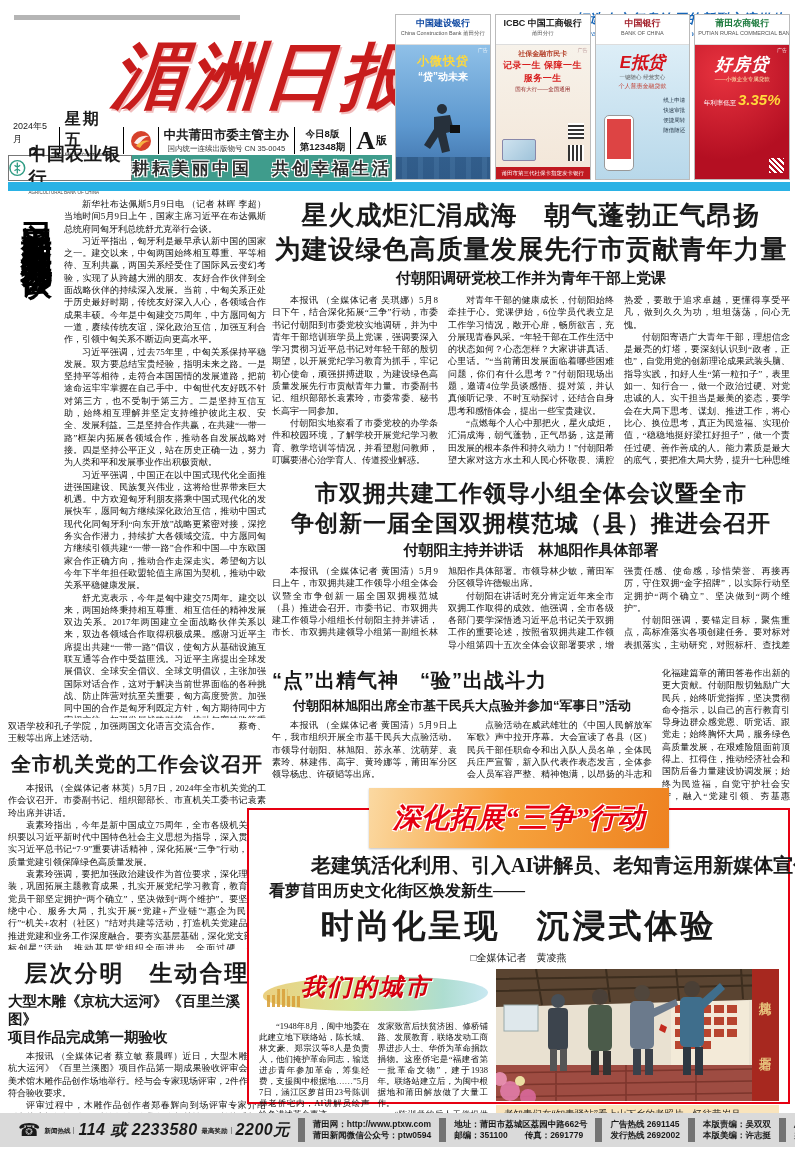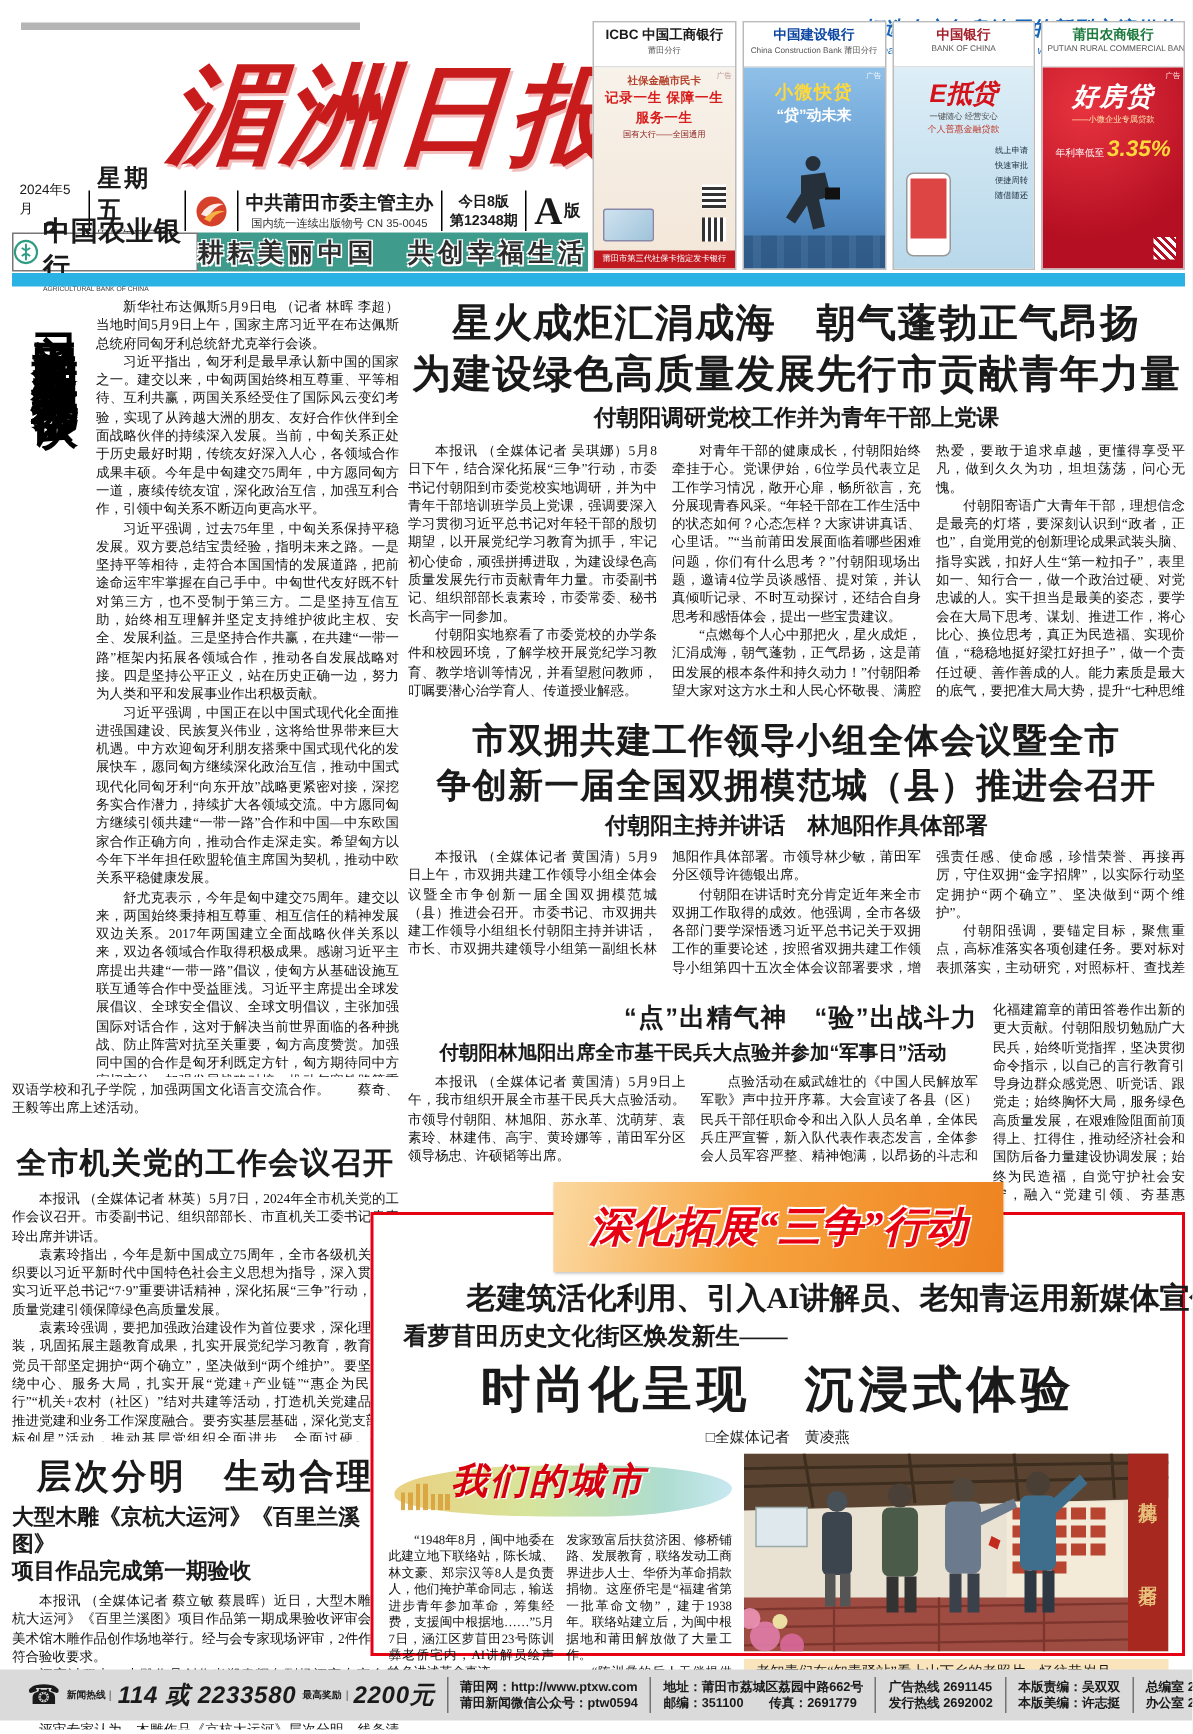--- a/index.html
+++ b/index.html
@@ -100,39 +100,39 @@
   .body-text p { text-indent:2em; }
 
   .col-left { position:absolute; left:8px; top:198px; width:258px; }
   .art1-flex { display:flex; height:520px; overflow:hidden; }
   .vert-head {
     width:56px; writing-mode:vertical-rl; text-orientation:upright;
     font-size:31px; font-weight:900; letter-spacing:3px; line-height:56px; color:#000;
   }
   .art1-body { flex:1; height:520px; }
   .art1-closing { height:26px; margin-top:2px; overflow:hidden; }
-  .art2 { margin-top:16px; }
+  .art2 { margin-top:5px; }
   .h-art2 { font-size:20px; font-weight:900; text-align:center; letter-spacing:1px; margin:2px 0 4px; }
   .art2 .body-text { height:168px; }
   .art3 { margin-top:8px; }
   .h-art3 { font-size:23px; font-weight:900; text-align:center; letter-spacing:2px; }
   .h-art3-sub { font-size:14.5px; font-weight:900; line-height:18px; margin:3px 0 4px; }
   .art3 .body-text { height:92px; }
 
   .col-right { position:absolute; left:272px; top:198px; width:518px; }
   .hA { font-size:26px; font-weight:900; text-align:center; letter-spacing:1px; line-height:34px; white-space:nowrap; }
   .subA { font-size:15px; font-weight:bold; text-align:center; margin:3px 0 6px; }
   .artA-body { height:176px; column-count:3; column-gap:10px; }
   .artB { margin-top:8px; }
   .hB { font-size:23px; font-weight:900; text-align:center; letter-spacing:1px; line-height:30px; white-space:nowrap; }
   .subB { font-size:15px; font-weight:bold; text-align:center; margin:3px 0 5px; }
   .artB-body { height:96px; column-count:3; column-gap:10px; }
   .artC { margin-top:6px; display:flex; gap:10px; height:134px; }
   .artC-left { width:380px; }
-  .hC { font-size:17px; font-weight:900; text-align:right; letter-spacing:1px; }
+  .hC { font-size:20px; font-weight:900; text-align:left; letter-spacing:1px; }
   .subC { font-size:13px; font-weight:bold; text-align:center; margin:3px 0 4px; }
   .artC-body { height:72px; column-count:2; column-gap:10px; }
   .artC-side { flex:1; height:134px; }
 
   
   .redbox { position:absolute; left:247px; top:808px; width:543px; height:296px;
     border:2px solid #e60012; background:#fff; }
   .sz-banner { position:absolute; left:120px; top:-22px; width:300px; height:60px;
     background:linear-gradient(100deg,#fbd9a2 0%,#f6a33e 45%,#ee8220 100%);
     display:flex; align-items:center; justify-content:center; box-shadow:0 1px 2px rgba(0,0,0,.25); }
@@ -155,21 +155,21 @@
     text-shadow:1px 1px 0 #fff; }
   .feat-body { height:130px; column-count:2; column-gap:8px; font-size:8.5px; line-height:11px; }
   .feat-body p:last-child { }
   .feat-right { width:283px; }
   .caption-box { background:#f9e4bc; padding:3px 8px 4px; font-family:"Liberation Serif",serif; font-size:9.5px; line-height:13px; }
   .caption-box .credit { text-align:center; font-weight:bold; }
 
   
   .footer { position:absolute; left:0; top:1113px; width:795px; height:34px; background:#dadada;
     display:flex; align-items:center; padding:0 10px; }
-  .f-seg { border-left:1px solid #737373; padding:0 8px; height:24px;
+  .f-seg { border-left:7px solid #737373; padding:0 8px; height:24px;
     display:flex; flex-direction:column; justify-content:center; white-space:nowrap; }
   .f-seg:first-child { border-left:none; }
   .f-hot { flex-direction:row; align-items:center; gap:4px; }
   .f-hot .ph { font-size:18px; }
   .f-hot .mini { font-size:6.5px; font-weight:bold; line-height:7px; border-right:1px solid #888; padding-right:3px; }
   .f-hot .big { font-size:16px; font-weight:900; font-style:italic; letter-spacing:0.5px; }
   .f-seg .l { font-size:8.5px; font-weight:bold; line-height:11px; }
 </style>
 </head>
 <body>
@@ -223,52 +223,52 @@
         <div class="nm">中国农业银行</div>
         <div class="en">AGRICULTURAL BANK OF CHINA</div>
       </div>
     </div>
     <div class="green-bar">
       <span class="txt">耕耘美丽中国　共创幸福生活</span>
     </div>
   </div>
 
   <div class="ads">
+    <div class="ad ad2">
+      <div class="ad-head">
+        <div class="bn" style="color:#0d47a1;">中国建设银行</div>
+        <div class="br">China Construction Bank 莆田分行</div>
+      </div>
+      <div class="ad-body">
+        <div class="ad-tag">广告</div>
+        <div class="t1">小微快贷</div>
+        <div class="t2">“贷”动未来</div>
+        <svg class="man" viewBox="0 0 40 62">
+          <circle cx="22" cy="6" r="5" fill="#26303b"></circle>
+          <path d="M14 14 L30 12 L34 28 L26 30 L30 48 L22 50 L18 34 L10 46 L4 42 L14 26 Z" fill="#26303b"></path>
+          <rect x="30" y="22" width="10" height="8" fill="#111"></rect>
+        </svg>
+        <div class="sky"></div>
+      </div>
+    </div>
     <div class="ad ad1">
       <div class="ad-head">
         <div class="bn">ICBC 中国工商银行</div>
         <div class="br">莆田分行</div>
       </div>
       <div class="ad-body">
         <div class="ad-tag" style="color:#b99;">广告</div>
         <div class="t1">社保金融市民卡</div>
         <div class="t2">记录一生 保障一生</div>
         <div class="t3">服务一生</div>
         <div class="t4">国有大行——全国通用</div>
         <div class="card"></div>
         <div class="qr1"></div>
         <div class="qr2"></div>
         <div class="strip">莆田市第三代社保卡指定发卡银行</div>
-      </div>
-    </div>
-    <div class="ad ad2">
-      <div class="ad-head">
-        <div class="bn" style="color:#0d47a1;">中国建设银行</div>
-        <div class="br">China Construction Bank 莆田分行</div>
-      </div>
-      <div class="ad-body">
-        <div class="ad-tag">广告</div>
-        <div class="t1">小微快贷</div>
-        <div class="t2">“贷”动未来</div>
-        <svg class="man" viewBox="0 0 40 62">
-          <circle cx="22" cy="6" r="5" fill="#26303b"></circle>
-          <path d="M14 14 L30 12 L34 28 L26 30 L30 48 L22 50 L18 34 L10 46 L4 42 L14 26 Z" fill="#26303b"></path>
-          <rect x="30" y="22" width="10" height="8" fill="#111"></rect>
-        </svg>
-        <div class="sky"></div>
       </div>
     </div>
     <div class="ad ad3">
       <div class="ad-head">
         <div class="bn" style="color:#a3212c;">中国银行</div>
         <div class="br">BANK OF CHINA</div>
       </div>
       <div class="ad-body">
 
         <div class="t1">E抵贷</div>

